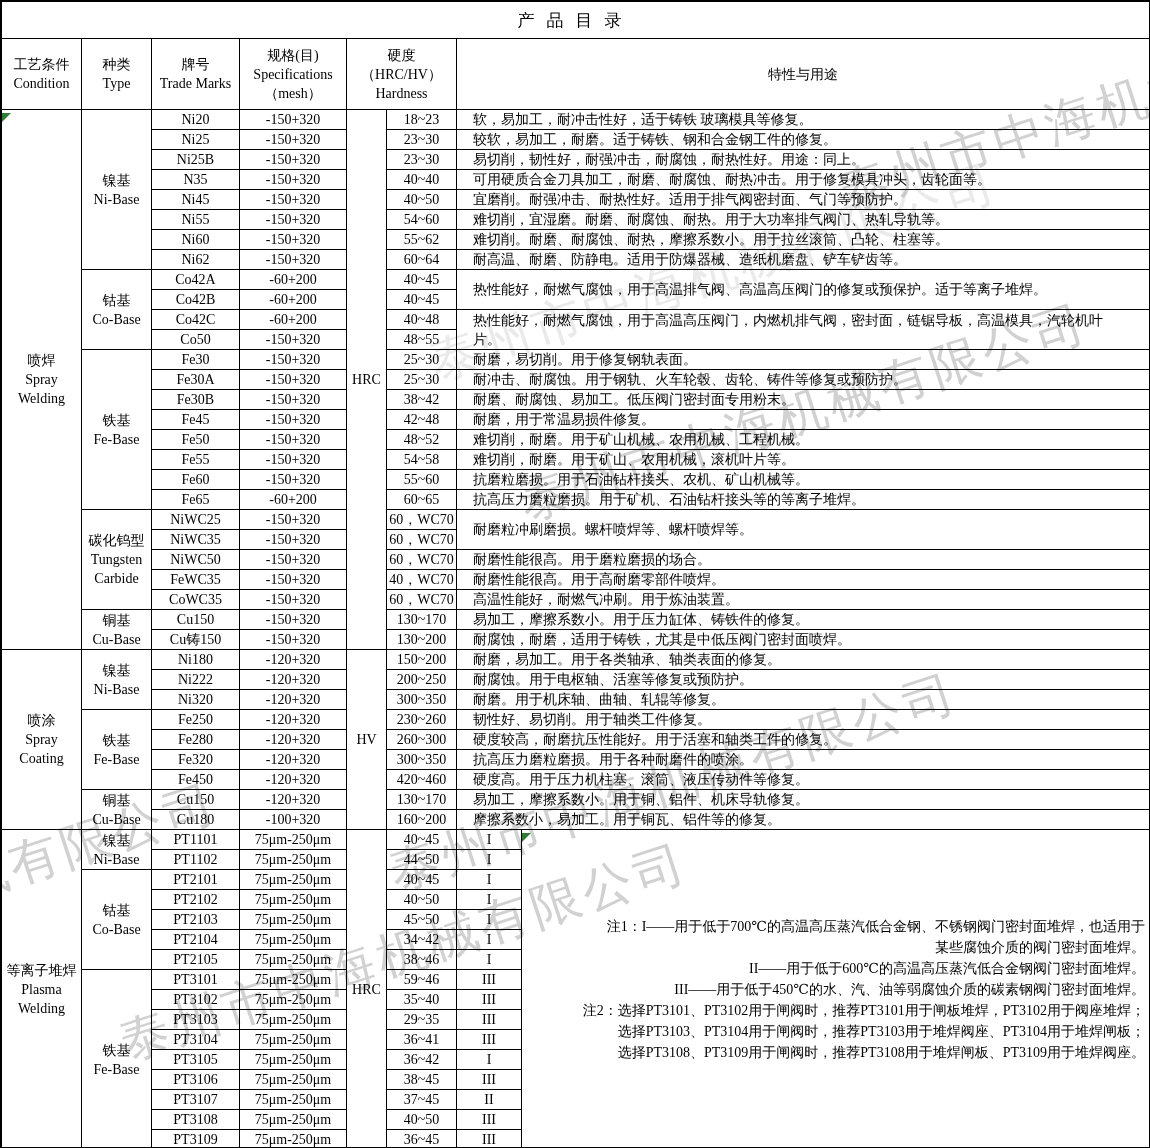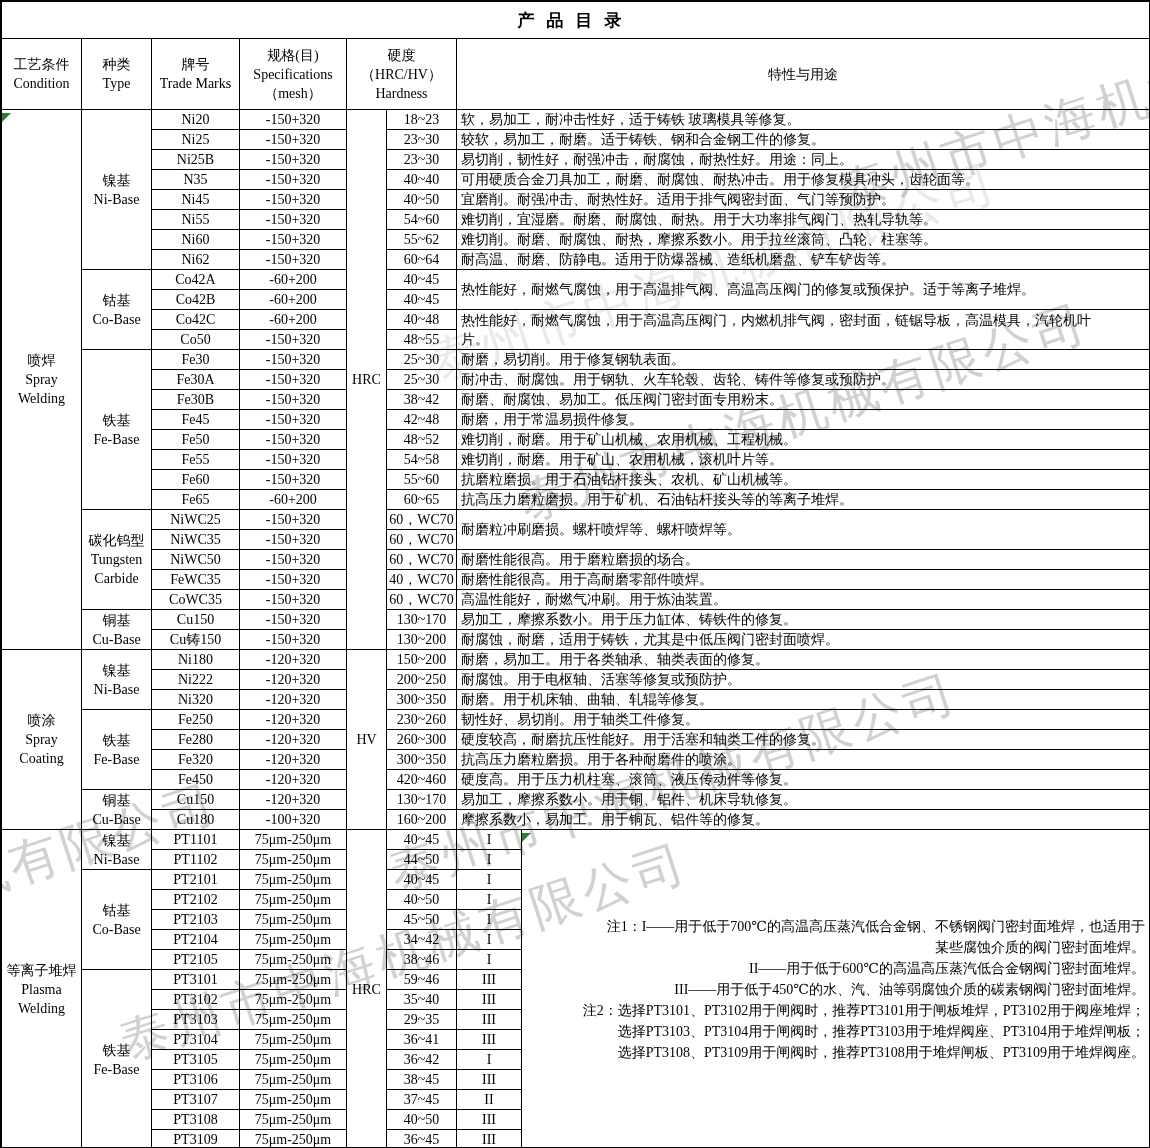--- a/index.html
+++ b/index.html
@@ -3,24 +3,24 @@
 <meta charset="utf-8">
 <style>
   * { margin:0; padding:0; box-sizing:border-box; }
   html,body { background:#fff; }
   body { font-family:"Liberation Serif","DejaVu Serif",serif; }
   .page { position:relative; width:1150px; height:1148px; background:#fff; overflow:hidden; border:1px solid #000; }
   table.catalog { border-collapse:collapse; width:1148px; table-layout:fixed; position:relative; z-index:2; }
   td { border:1px solid #000; text-align:center; vertical-align:middle;
        font-size:14px; line-height:19px; height:20px; padding:0 1px;
        white-space:pre-line; overflow:hidden; color:#000; background:transparent; }
-  tr.title-row td { height:37px; font-size:17px; font-weight:bold; letter-spacing:12px; }
+  tr.title-row td { height:37px; font-size:17px; font-weight:normal; letter-spacing:12px; }
   tr.header-row td { height:71px; }
   .c-cond { font-size:14px; }
-  .c-feat  { text-align:left; padding-left:4px; white-space:pre-line; }
+  .c-feat  { text-align:left; padding-left:16px; white-space:pre-line; }
   .c-notes { text-align:right; padding:0 4px 0 6px; white-space:pre-wrap; line-height:21px; vertical-align:middle; }
   .c-roman { font-size:14px; }
   .wm { position:absolute; z-index:1; color:#adadad; opacity:.55; font-size:50px;
         letter-spacing:4px; white-space:nowrap; transform:rotate(-18deg);
         transform-origin:left center; pointer-events:none; }
   .wm1 { left:840px;  top:160px; }
   .wm2 { left:520px;  top:470px; }
   .wm3 { left:390px;  top:840px; }
   .wm4 { left:-350px; top:950px; }
   .wm5 { left:120px;  top:1010px; }

